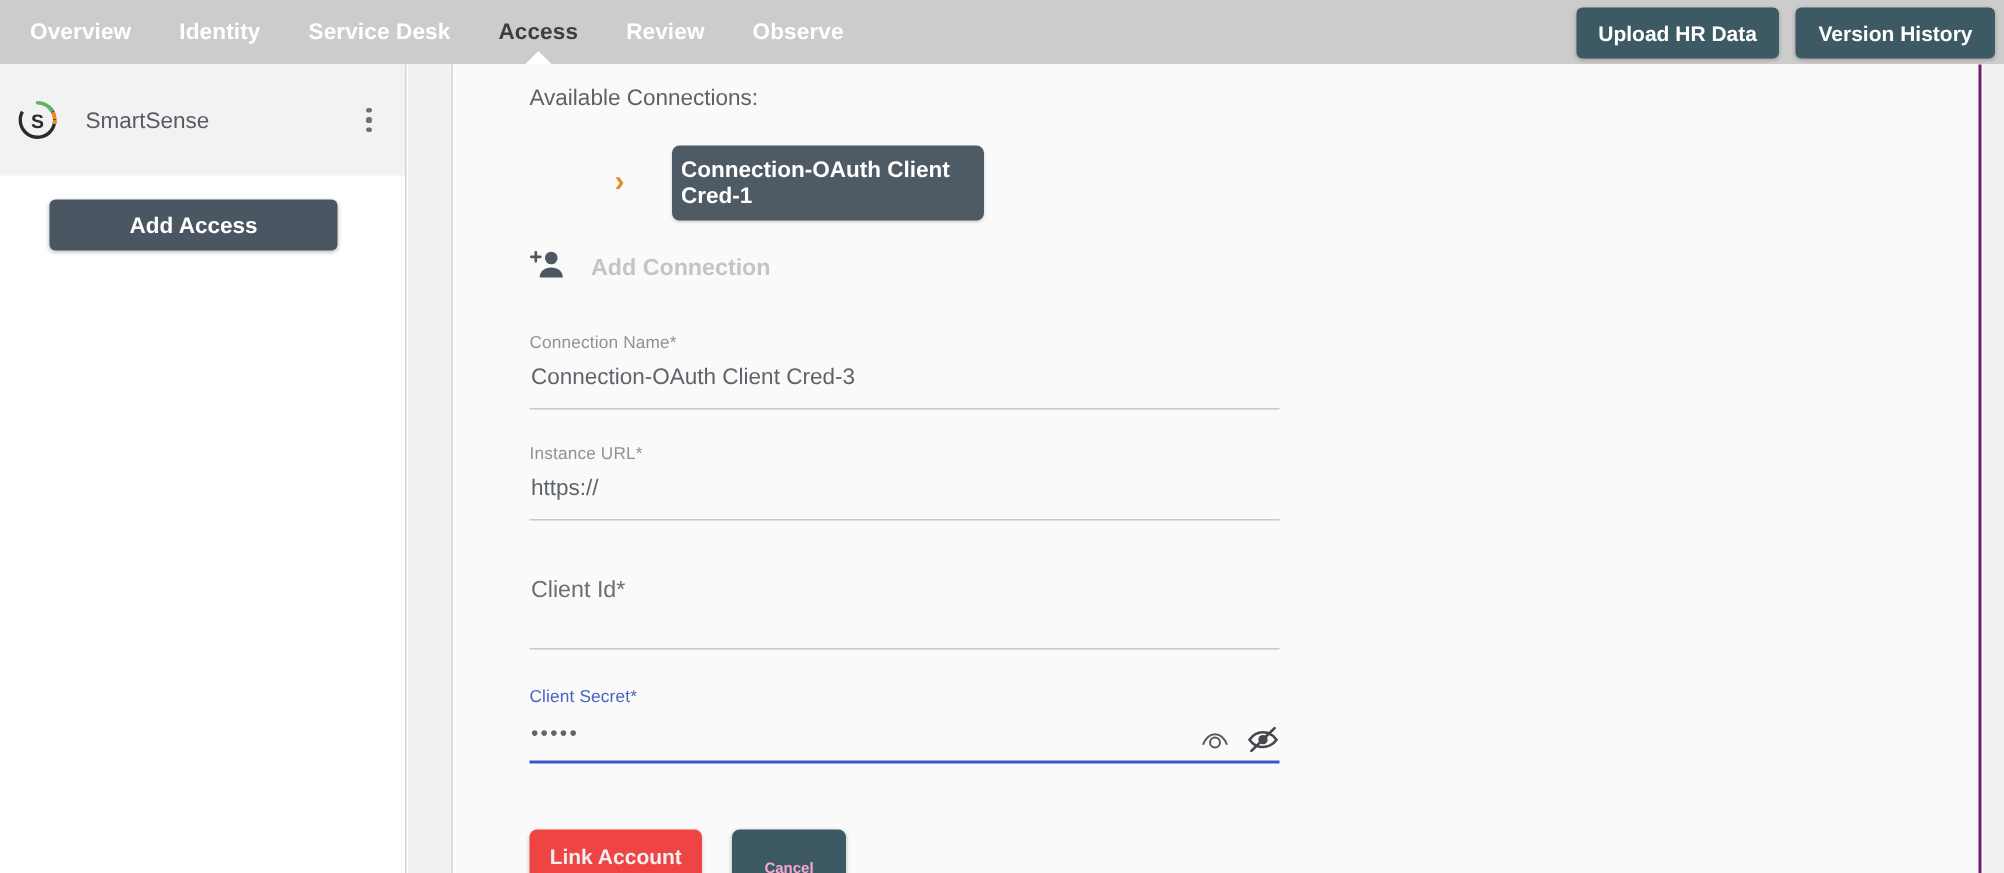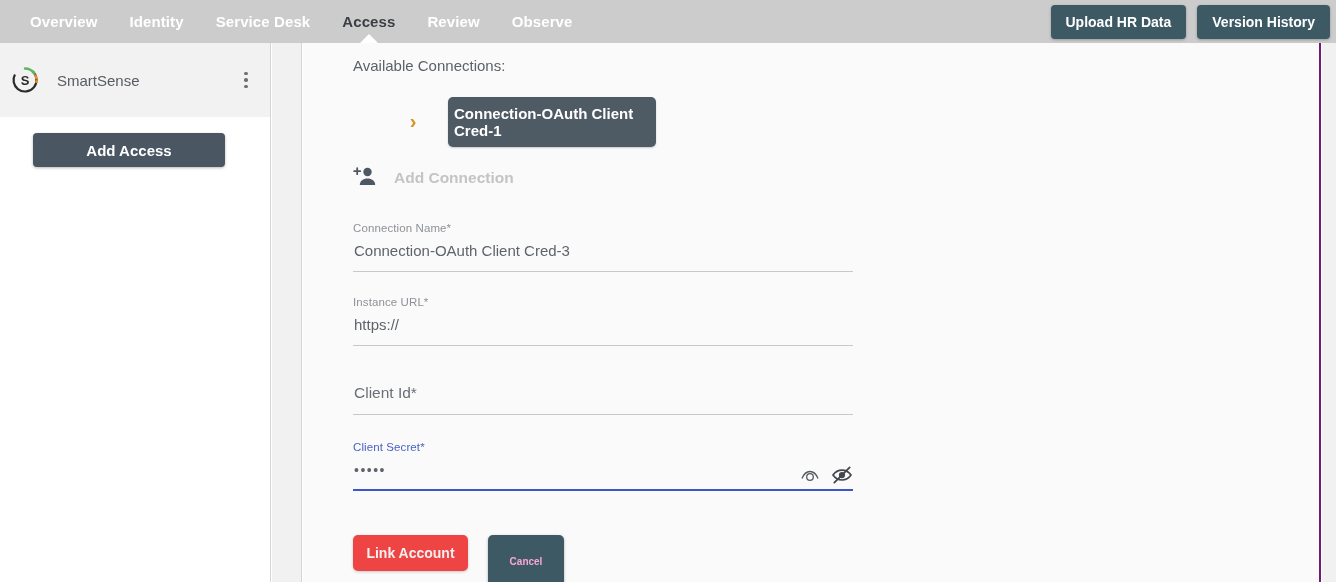--- a/index.html
+++ b/index.html
@@ -14,21 +14,21 @@
   
   .topbar {
     position: absolute; left: 0; top: 0;
     width: 1336px; height: 43px;
     background: #cccccc;
     display: flex; align-items: center;
   }
   .nav-tabs {
     display: flex; align-items: center;
     height: 43px;
-    padding-left: 14px;
+    padding-left: 4px;
   }
   .nav-tab {
     position: relative;
     font-size: 15px;
     font-weight: bold;
     color: #ffffff;
     padding: 0 16px;
     height: 43px;
     line-height: 43px;
     cursor: pointer;
@@ -236,21 +236,21 @@
     width: 100%;
     outline: none;
     font-family: "Liberation Sans", sans-serif;
   }
 
   
   .field.placeholder-only { margin-top: 34px; margin-bottom: 26px; }
   .field.placeholder-only .fvalue {
     font-size: 15.5px;
     color: #6a6f75;
-    padding-bottom: 10px;
+    padding-bottom: 27px;
   }
 
   
   .field.focused .flabel { color: #4763c4; }
   .field.focused .fvalue {
     border-bottom: 2px solid #3a56c8;
     color: #5f646a;
     letter-spacing: 1.5px;
     font-size: 14px;
     padding-bottom: 8px;

